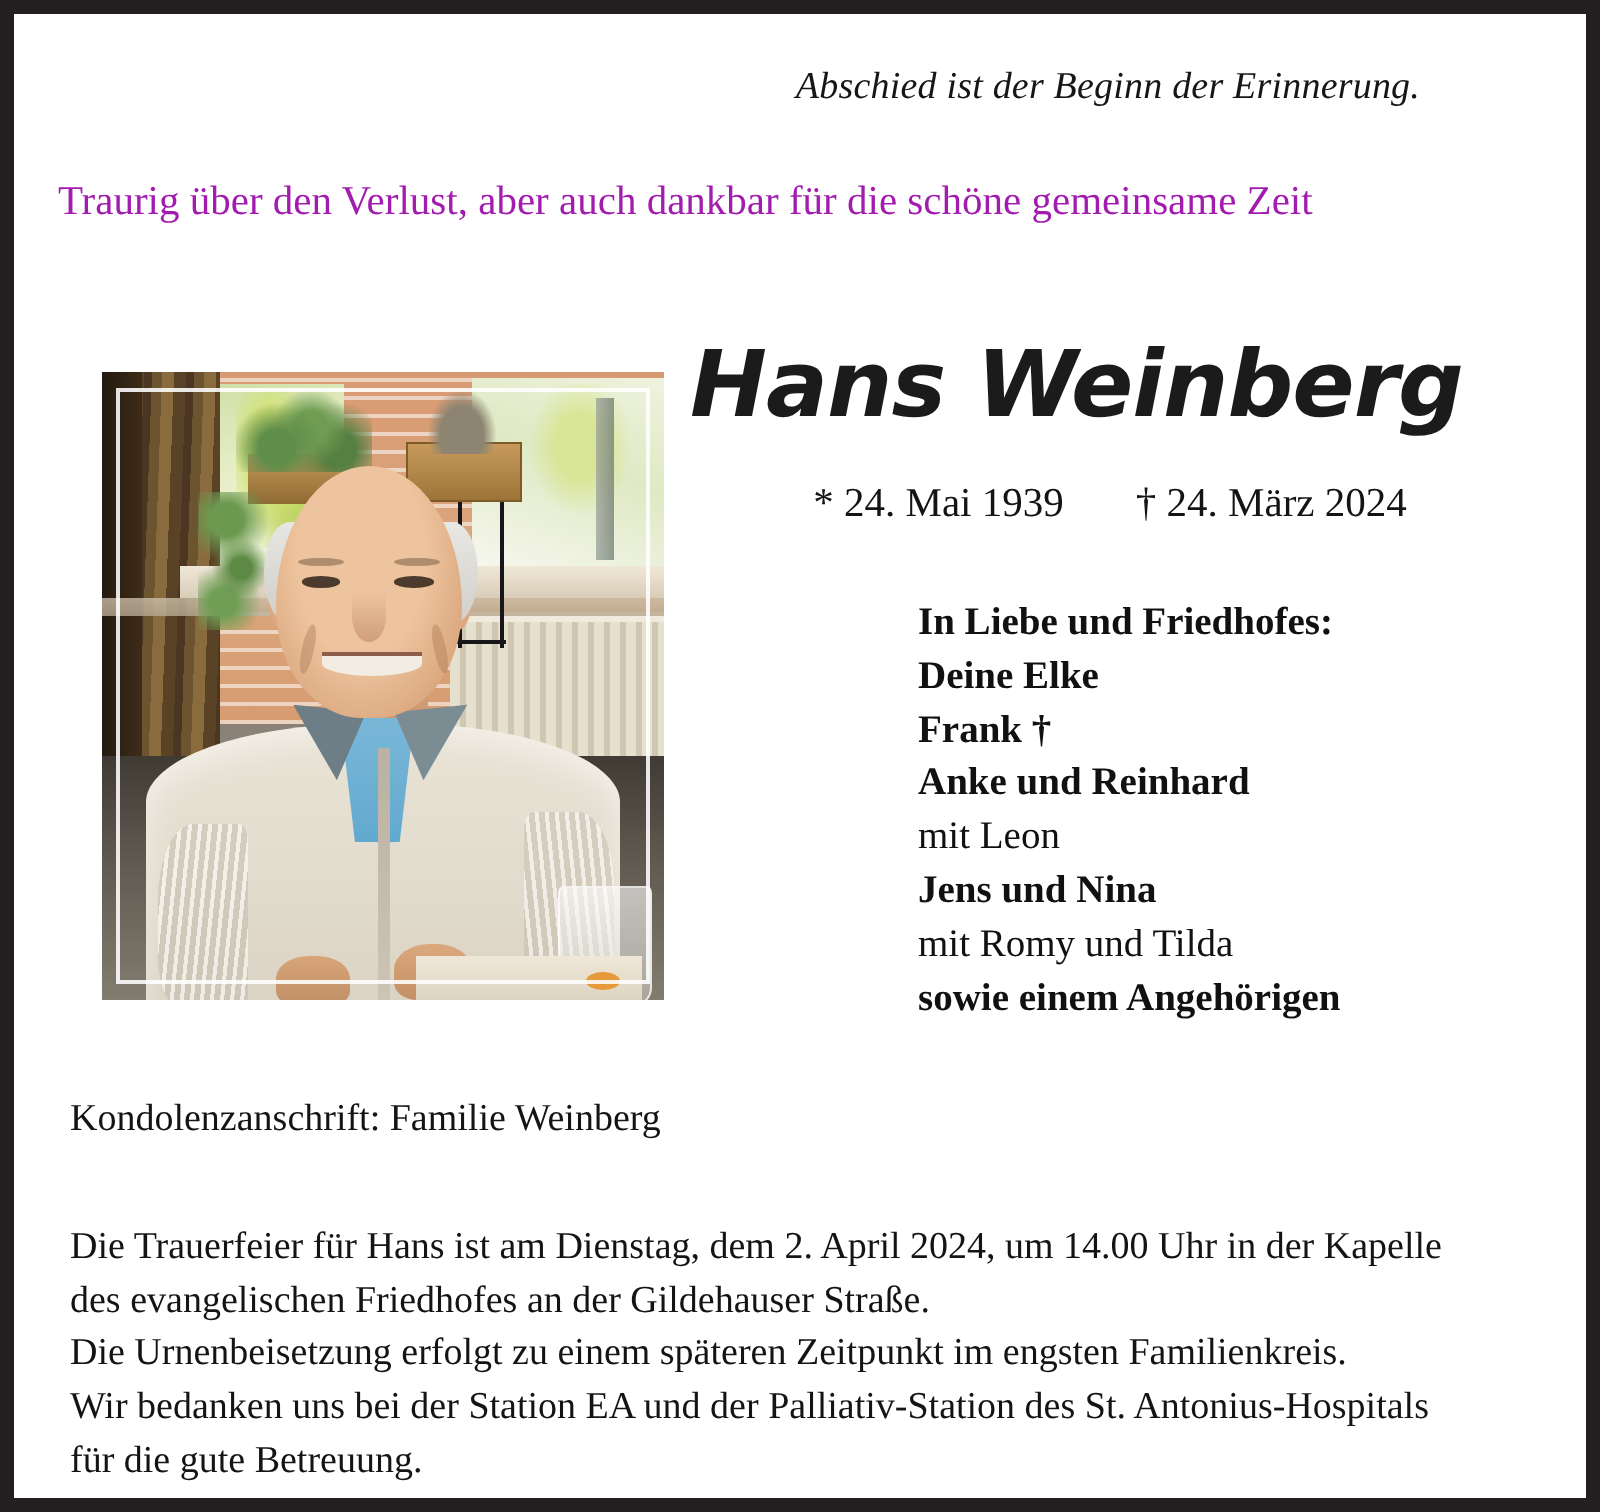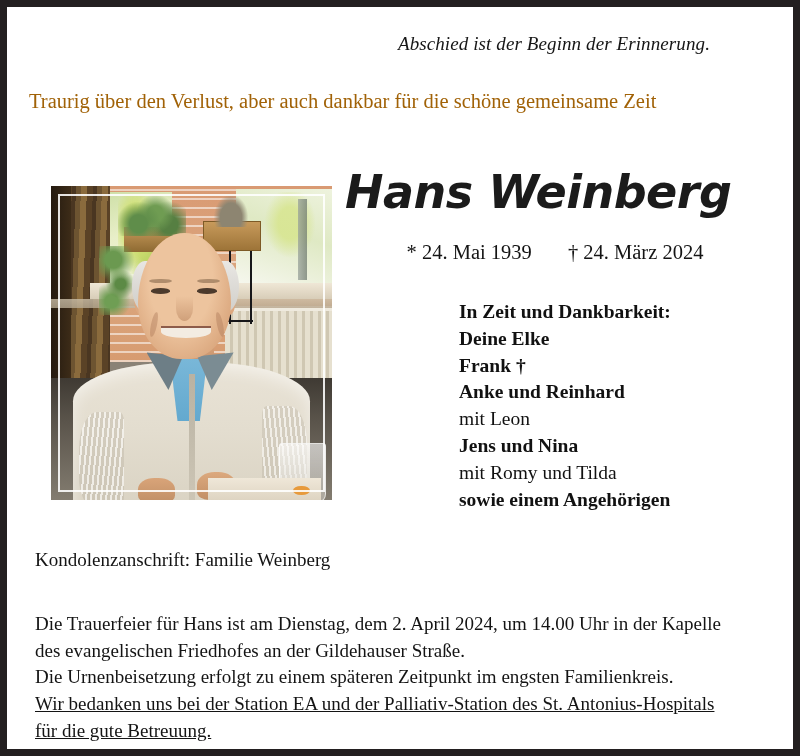--- a/index.html
+++ b/index.html
@@ -39,21 +39,21 @@
 
   
   .intro {
     position: absolute;
     left: 22px;
     top: 80px;
     width: 745px;
     font-size: 20.5px;
     line-height: 29px;
     text-align: justify;
-    color: #a16207;
+    color: #a21caf;
   }
   .intro .l2 { text-align: left; }
 
   
   .photo-wrap {
     position: absolute;
     left: 44px;
     top: 179px;
     width: 281px;
     height: 314px;
@@ -390,21 +390,20 @@
 
   
   .thanks {
     position: absolute;
     left: 28px;
     top: 684px;
     width: 744px;
     font-size: 19px;
     line-height: 26.5px;
     color: #141414;
-    text-decoration: underline;
   }
   .thanks .just { text-align: justify; }
   .nowrapline { white-space: nowrap; }
 </style>
 </head>
 <body>
 
 <div id="page">
   <div id="inner">
 
@@ -475,21 +474,21 @@
       <div class="photo-inner-border"></div>
     </div>
 
     <div class="name">Hans Weinberg</div>
 
     <div class="dates">
       <span>* 24. Mai 1939</span><span class="gap"></span><span>† 24. März 2024</span>
     </div>
 
     <div class="family">
-      <div class="b">In Zeit und Dankbarkeit:</div>
+      <div class="b">In Liebe und Friedhofes:</div>
       <div class="b">Deine Elke</div>
       <div class="b">Frank †</div>
       <div class="b">Anke und Reinhard</div>
       <div class="r">mit Leon</div>
       <div class="b">Jens und Nina</div>
       <div class="r">mit Romy und Tilda</div>
       <div class="b">sowie einem Angehörigen</div>
     </div>
 
     <div class="address">

